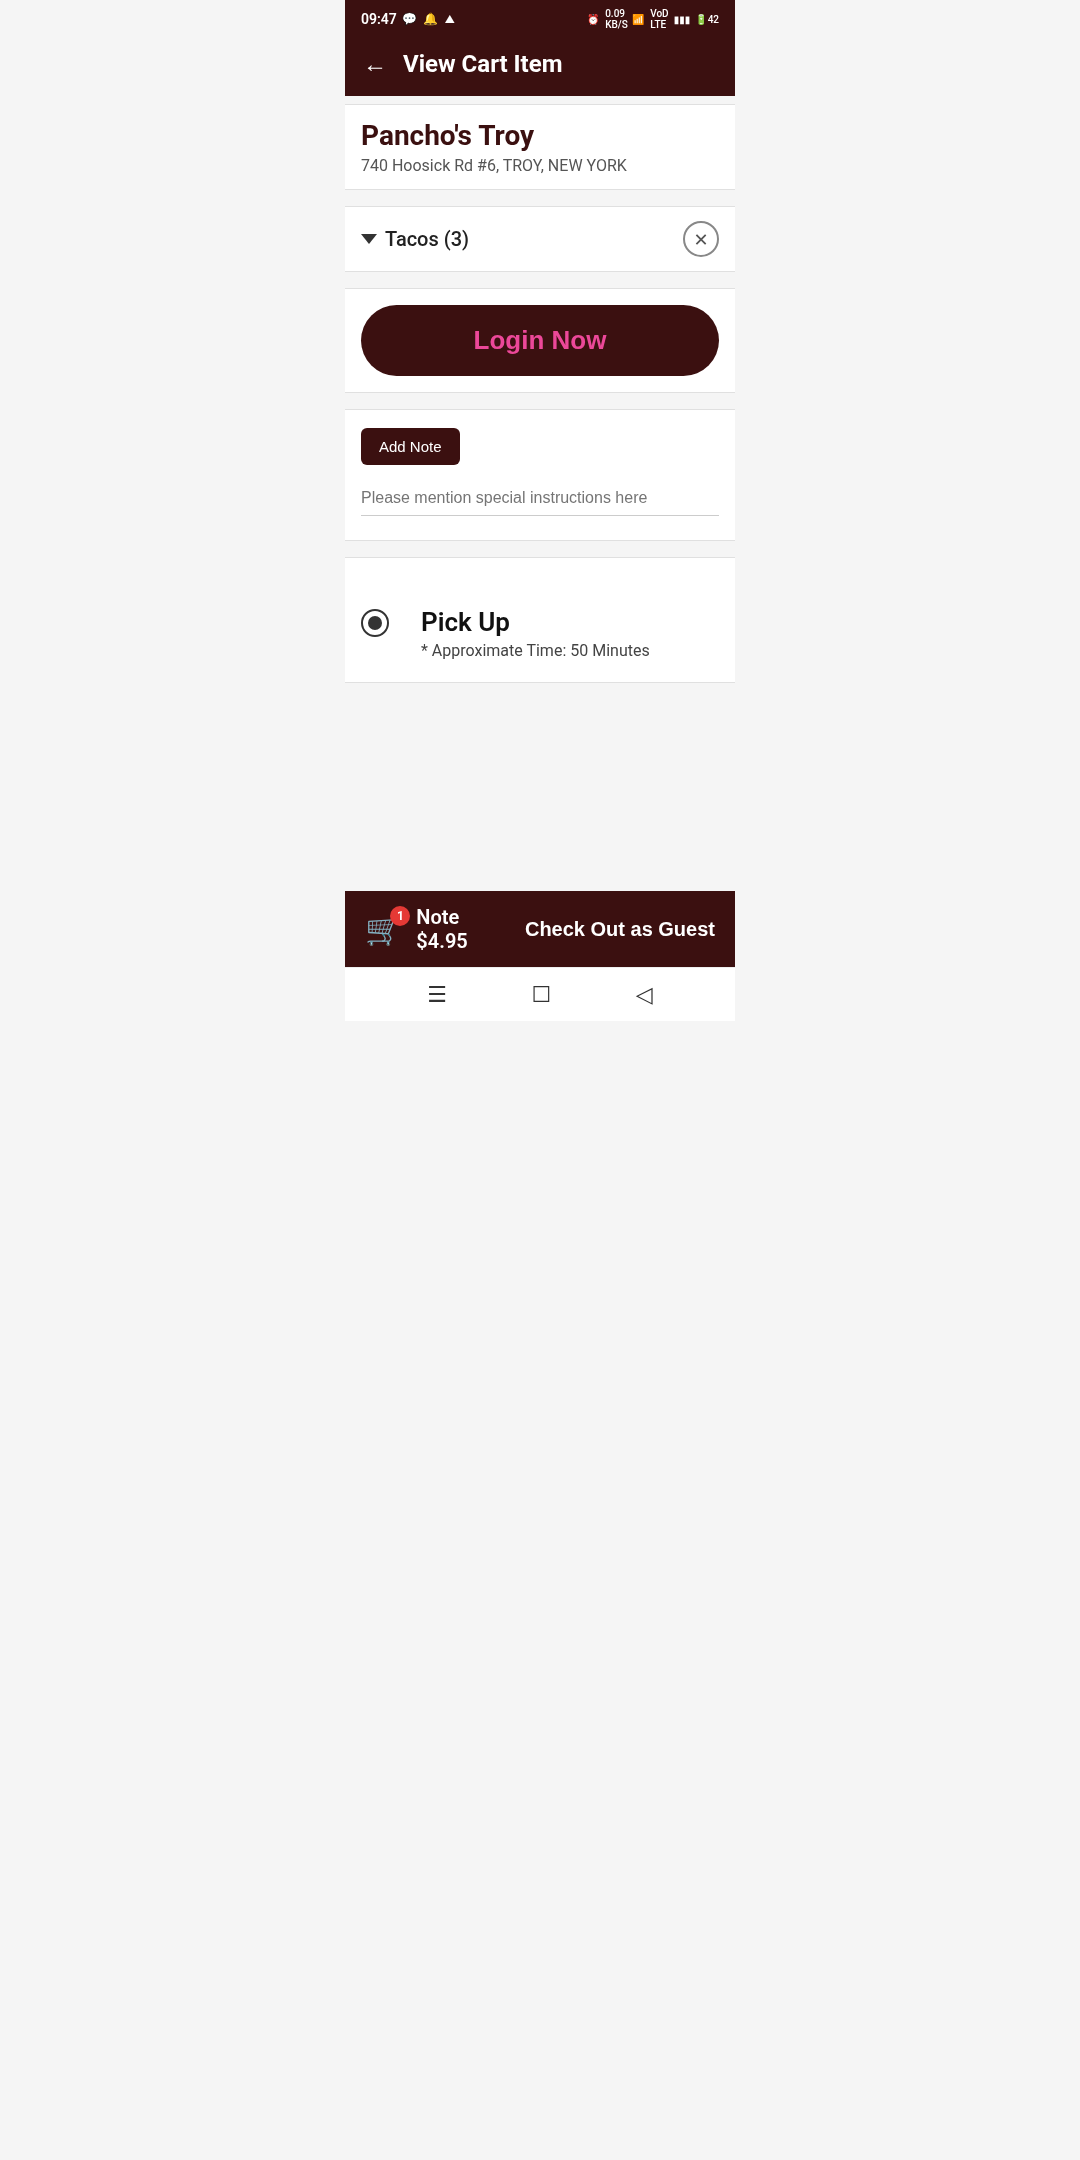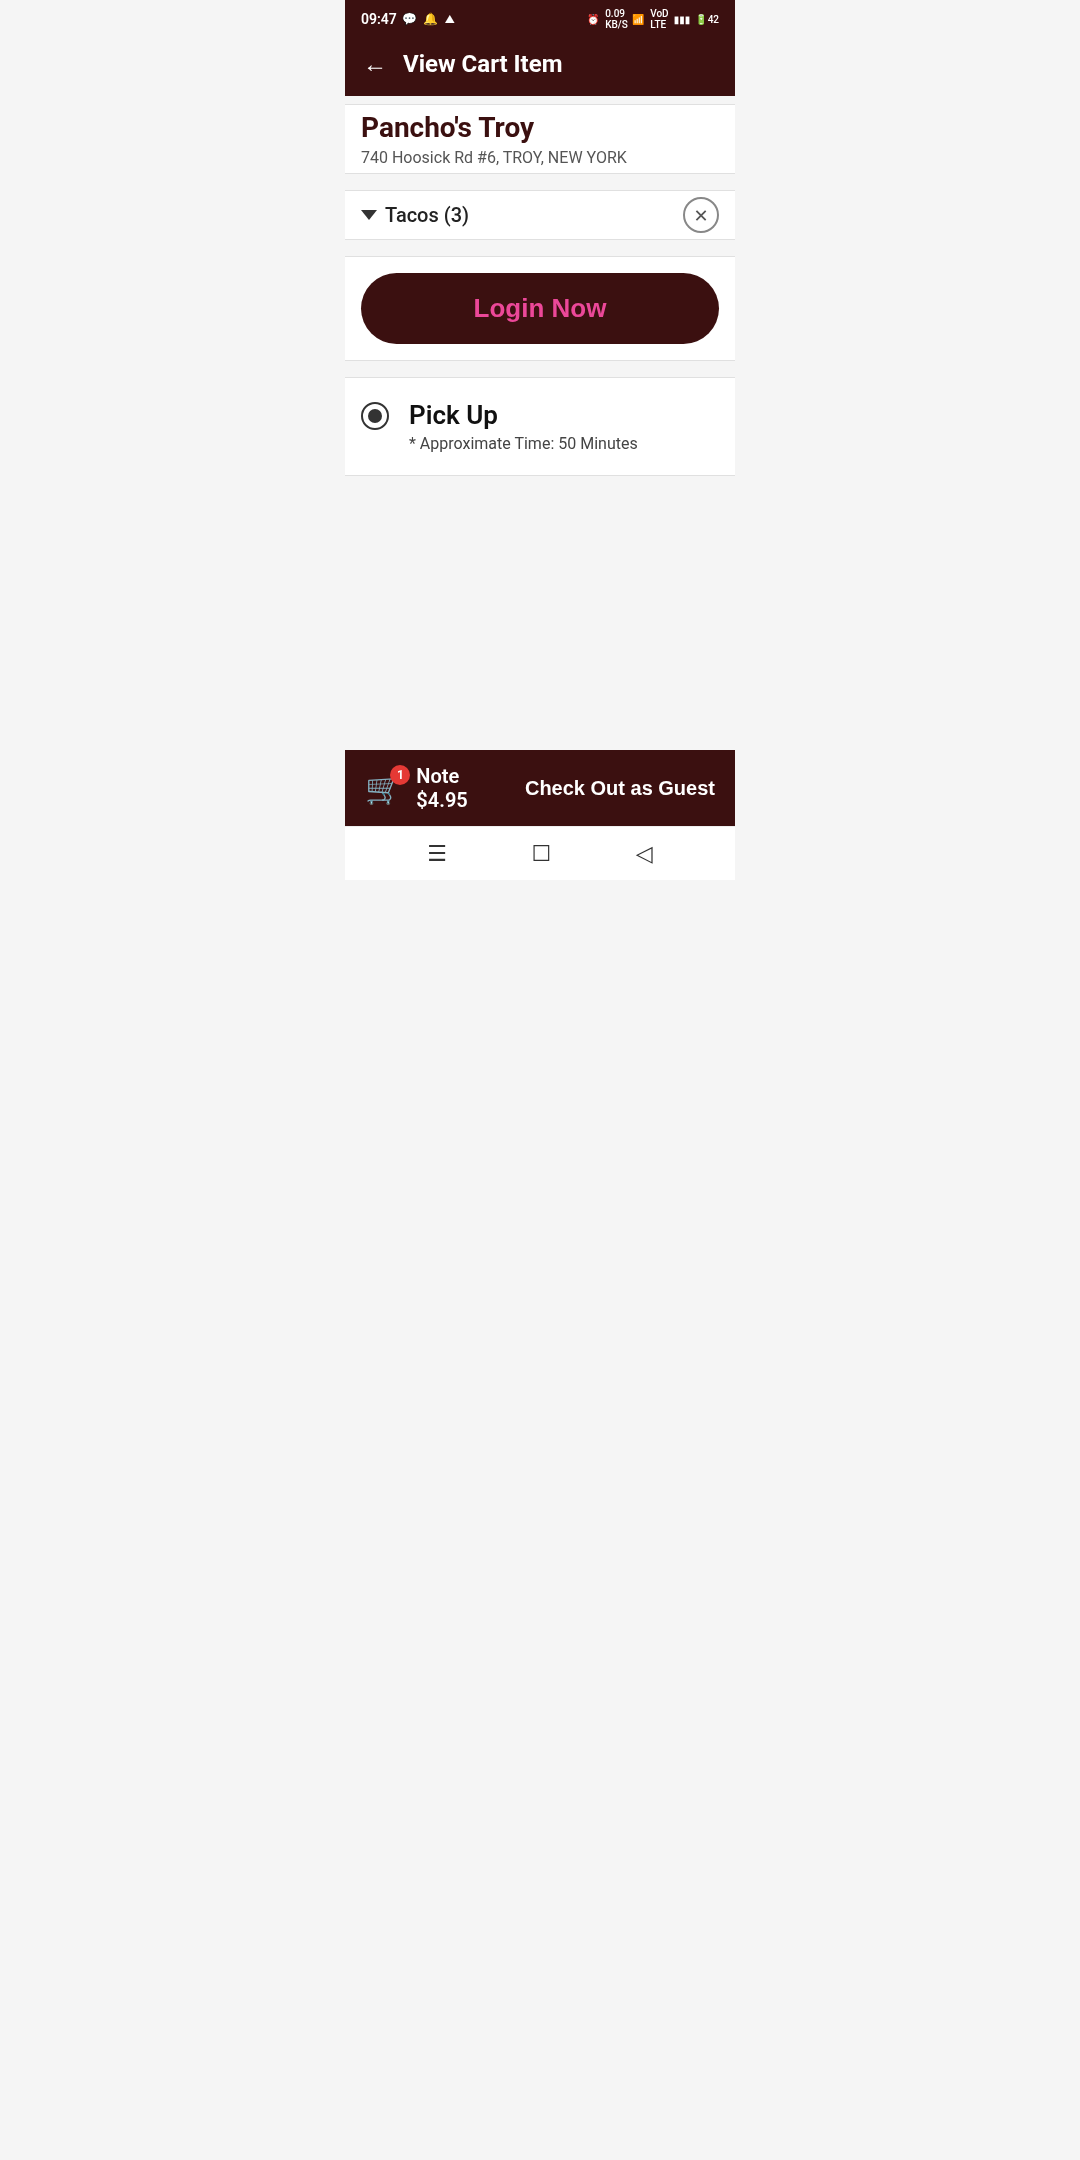--- a/index.html
+++ b/index.html
@@ -46,21 +46,21 @@
     }
     .header-title {
       font-size: 24px;
       font-weight: 700;
     }
 
     
     .card {
       background: white;
       margin: 8px 0;
-      padding: 6px 16px;
+      padding: 14px 16px;
       border-top: 1px solid #e0e0e0;
       border-bottom: 1px solid #e0e0e0;
     }
 
     .restaurant-name {
       font-size: 28px;
       font-weight: 700;
       color: #3b1010;
       margin-bottom: 4px;
     }
@@ -157,21 +157,22 @@
     .pickup-card {
       background: white;
       padding: 22px 16px;
       margin: 8px 0;
       border-top: 1px solid #e0e0e0;
       border-bottom: 1px solid #e0e0e0;
     }
     .pickup-row {
       display: flex;
       align-items: flex-start;
-      gap: 20px;
+      gap: 32px;
+      margin-top: 27px;
     }
     .radio-outer {
       width: 28px;
       height: 28px;
       border: 2px solid #333;
       border-radius: 50%;
       display: flex;
       align-items: center;
       justify-content: center;
       flex-shrink: 0;
@@ -310,20 +311,24 @@
       <div class="close-circle">
         ✕
       </div>
     </div>
   </div>
 
   <div class="login-card">
     <button class="login-btn">Login Now</button>
   </div>
 
+  <div class="note-card">
+    <button class="add-note-btn">Add Note</button>
+    <input class="note-input" type="text" placeholder="Please mention special instructions here" style="">
+  </div>
 
   <div class="pickup-card">
     <div class="pickup-row">
       <div class="radio-outer">
         <div class="radio-inner"></div>
       </div>
       <div class="pickup-text">
         <div class="pickup-title">Pick Up</div>
         <div class="pickup-subtitle">* Approximate Time: 50 Minutes</div>
       </div>

